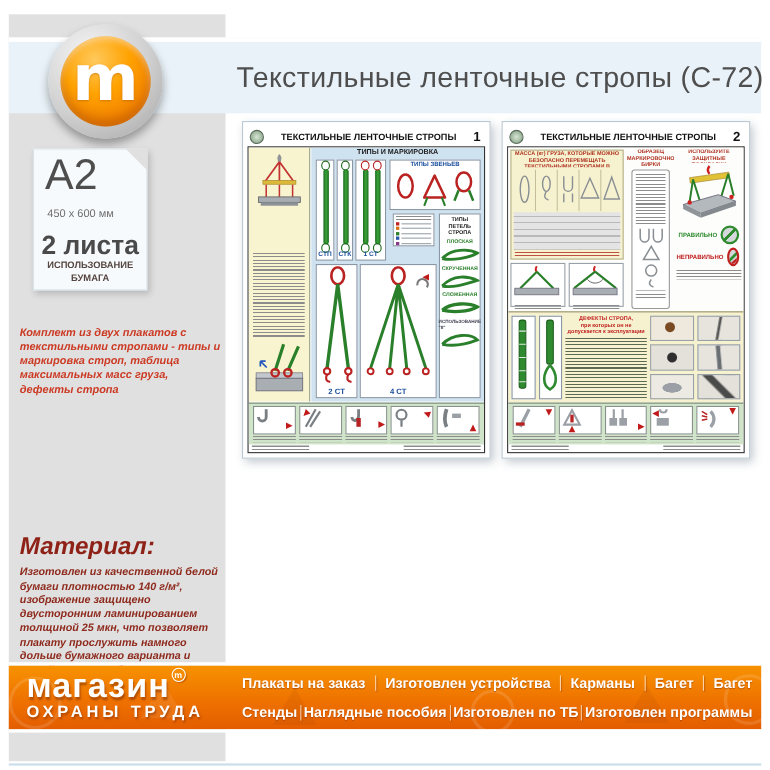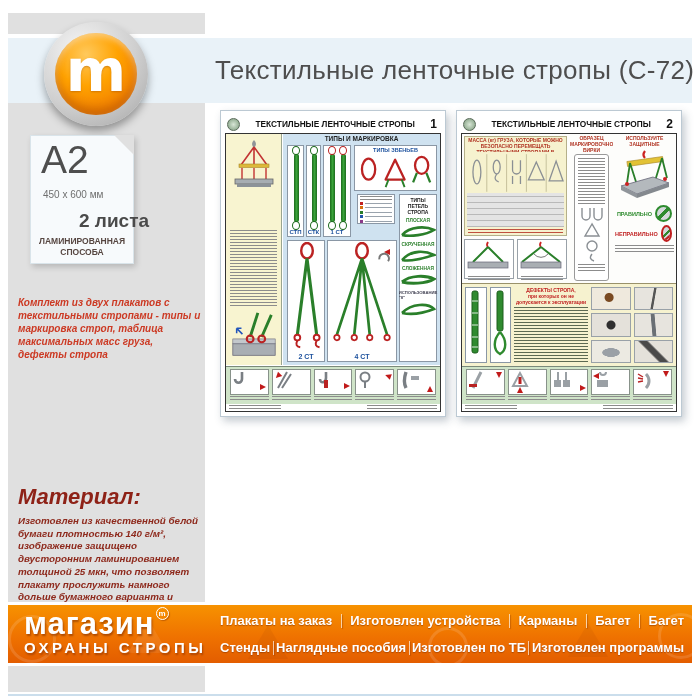--- a/index.html
+++ b/index.html
@@ -21,21 +21,21 @@
     display:flex;align-items:center;justify-content:center;}
   .logo-m{font-size:58px;font-weight:bold;color:#fff;font-family:"DejaVu Sans",sans-serif;
     line-height:1;margin-top:-6px;text-shadow:0 1px 2px rgba(150,70,0,.4);}
   
   .a2card{position:absolute;left:30px;top:135px;width:102px;height:127px;background:#f7fafc;
     border:1px solid #d9e4ea;box-shadow:2px 3px 6px rgba(0,0,0,.18);}
   .a2fold{position:absolute;top:-1px;right:-1px;width:0;height:0;
     border-top:20px solid #e0e0e0;border-left:20px solid transparent;}
   .a2size{position:absolute;left:10px;top:2px;font-size:39px;font-weight:normal;color:#4e4e4e;}
   .a2dims{position:absolute;left:12px;top:53px;font-size:10px;color:#6f6f6f;}
-  .a2sheets{position:absolute;left:0;top:74px;width:100%;text-align:center;font-size:19px;font-weight:bold;color:#4a4a4a;margin-left:32px;}
+  .a2sheets{position:absolute;left:0;top:74px;width:100%;text-align:center;font-size:24px;font-weight:bold;color:#4a4a4a;}
   .a2paper{position:absolute;left:6px;top:100px;width:90px;text-align:center;font-size:8.5px;
     font-weight:bold;color:#564641;line-height:1.25;}
   .sb-h1{position:absolute;left:18px;top:264px;font-size:22px;font-weight:bold;font-style:italic;color:#d5301b;}
   .sb-t1{position:absolute;left:18px;top:296px;width:184px;font-size:10px;font-weight:bold;
     font-style:italic;color:#cc3a24;line-height:1.3;}
   .sb-h2{position:absolute;left:18px;top:484px;font-size:22px;font-weight:bold;font-style:italic;color:#8e2217;}
   .sb-t2{position:absolute;left:18px;top:515px;width:184px;font-size:9.8px;font-weight:bold;
     font-style:italic;color:#8e2a1d;line-height:1.3;}
   
   .poster{position:absolute;top:110px;width:226px;height:307px;background:#fff;
@@ -159,21 +159,21 @@
     <div class="logo-ball">
       <span class="logo-m">m</span>
     </div>
   </div>
 
   <div class="a2card">
     <div class="a2fold"></div>
     <div class="a2size">A2</div>
     <div class="a2dims">450 x 600 мм</div>
     <div class="a2sheets">2 листа</div>
-    <div class="a2paper">ЛАМИНИРОВАННАЯ СПОСОБА</div>
+    <div class="a2paper">ИСПОЛЬЗОВАНИЕ БУМАГА</div>
   </div>
   <div class="sb-t1">Комплект из двух плакатов с текстильными стропами - типы и маркировка строп, таблица максимальных масс груза, дефекты стропа</div>
   <div class="sb-h2">Материал:</div>
   <div class="sb-t2">Изготовлен из качественной белой бумаги плотностью 140 г/м², изображение защищено двусторонним ламинированием толщиной 25 мкн, что позволяет плакату прослужить намного дольше бумажного варианта и такой плакат не боится влаги - его смело можно протирать.</div>
 
   <div class="poster poster1">
     <div class="pt-row">
       <div class="pt-logo"></div>
       <div class="pt-text">ТЕКСТИЛЬНЫЕ ЛЕНТОЧНЫЕ СТРОПЫ</div>
       <div class="pt-num">1</div>
@@ -486,21 +486,21 @@
 
   <div class="footer">
     <div class="wm wm-c" style="left:0;top:10px;width:42px;height:42px"></div>
     <div class="wm wm-t" style="left:120px;top:14px"></div>
     <div class="wm wm-t wm-td" style="left:240px;top:20px"></div>
     <div class="wm wm-c" style="left:420px;top:22px;width:34px;height:34px"></div>
     <div class="wm wm-t wm-td" style="left:560px;top:18px"></div>
     <div class="wm wm-c" style="left:650px;top:8px;width:40px;height:40px"></div>
     <div class="brand">
       <div class="brand-l1"><span>магазин</span><span class="brand-mark">m</span></div>
-      <div class="brand-l2">ОХРАНЫ СТРОПЫ</div>
+      <div class="brand-l2">ОХРАНЫ ТРУДА</div>
     </div>
     <div class="nav">
       <div class="nav-row">
         <span class="nav-link">Плакаты на заказ</span>
         <span class="sep"></span>
         <span class="nav-link">Изготовлен устройства</span>
         <span class="sep"></span>
         <span class="nav-link">Карманы</span>
         <span class="sep"></span>
         <span class="nav-link">Багет</span>

